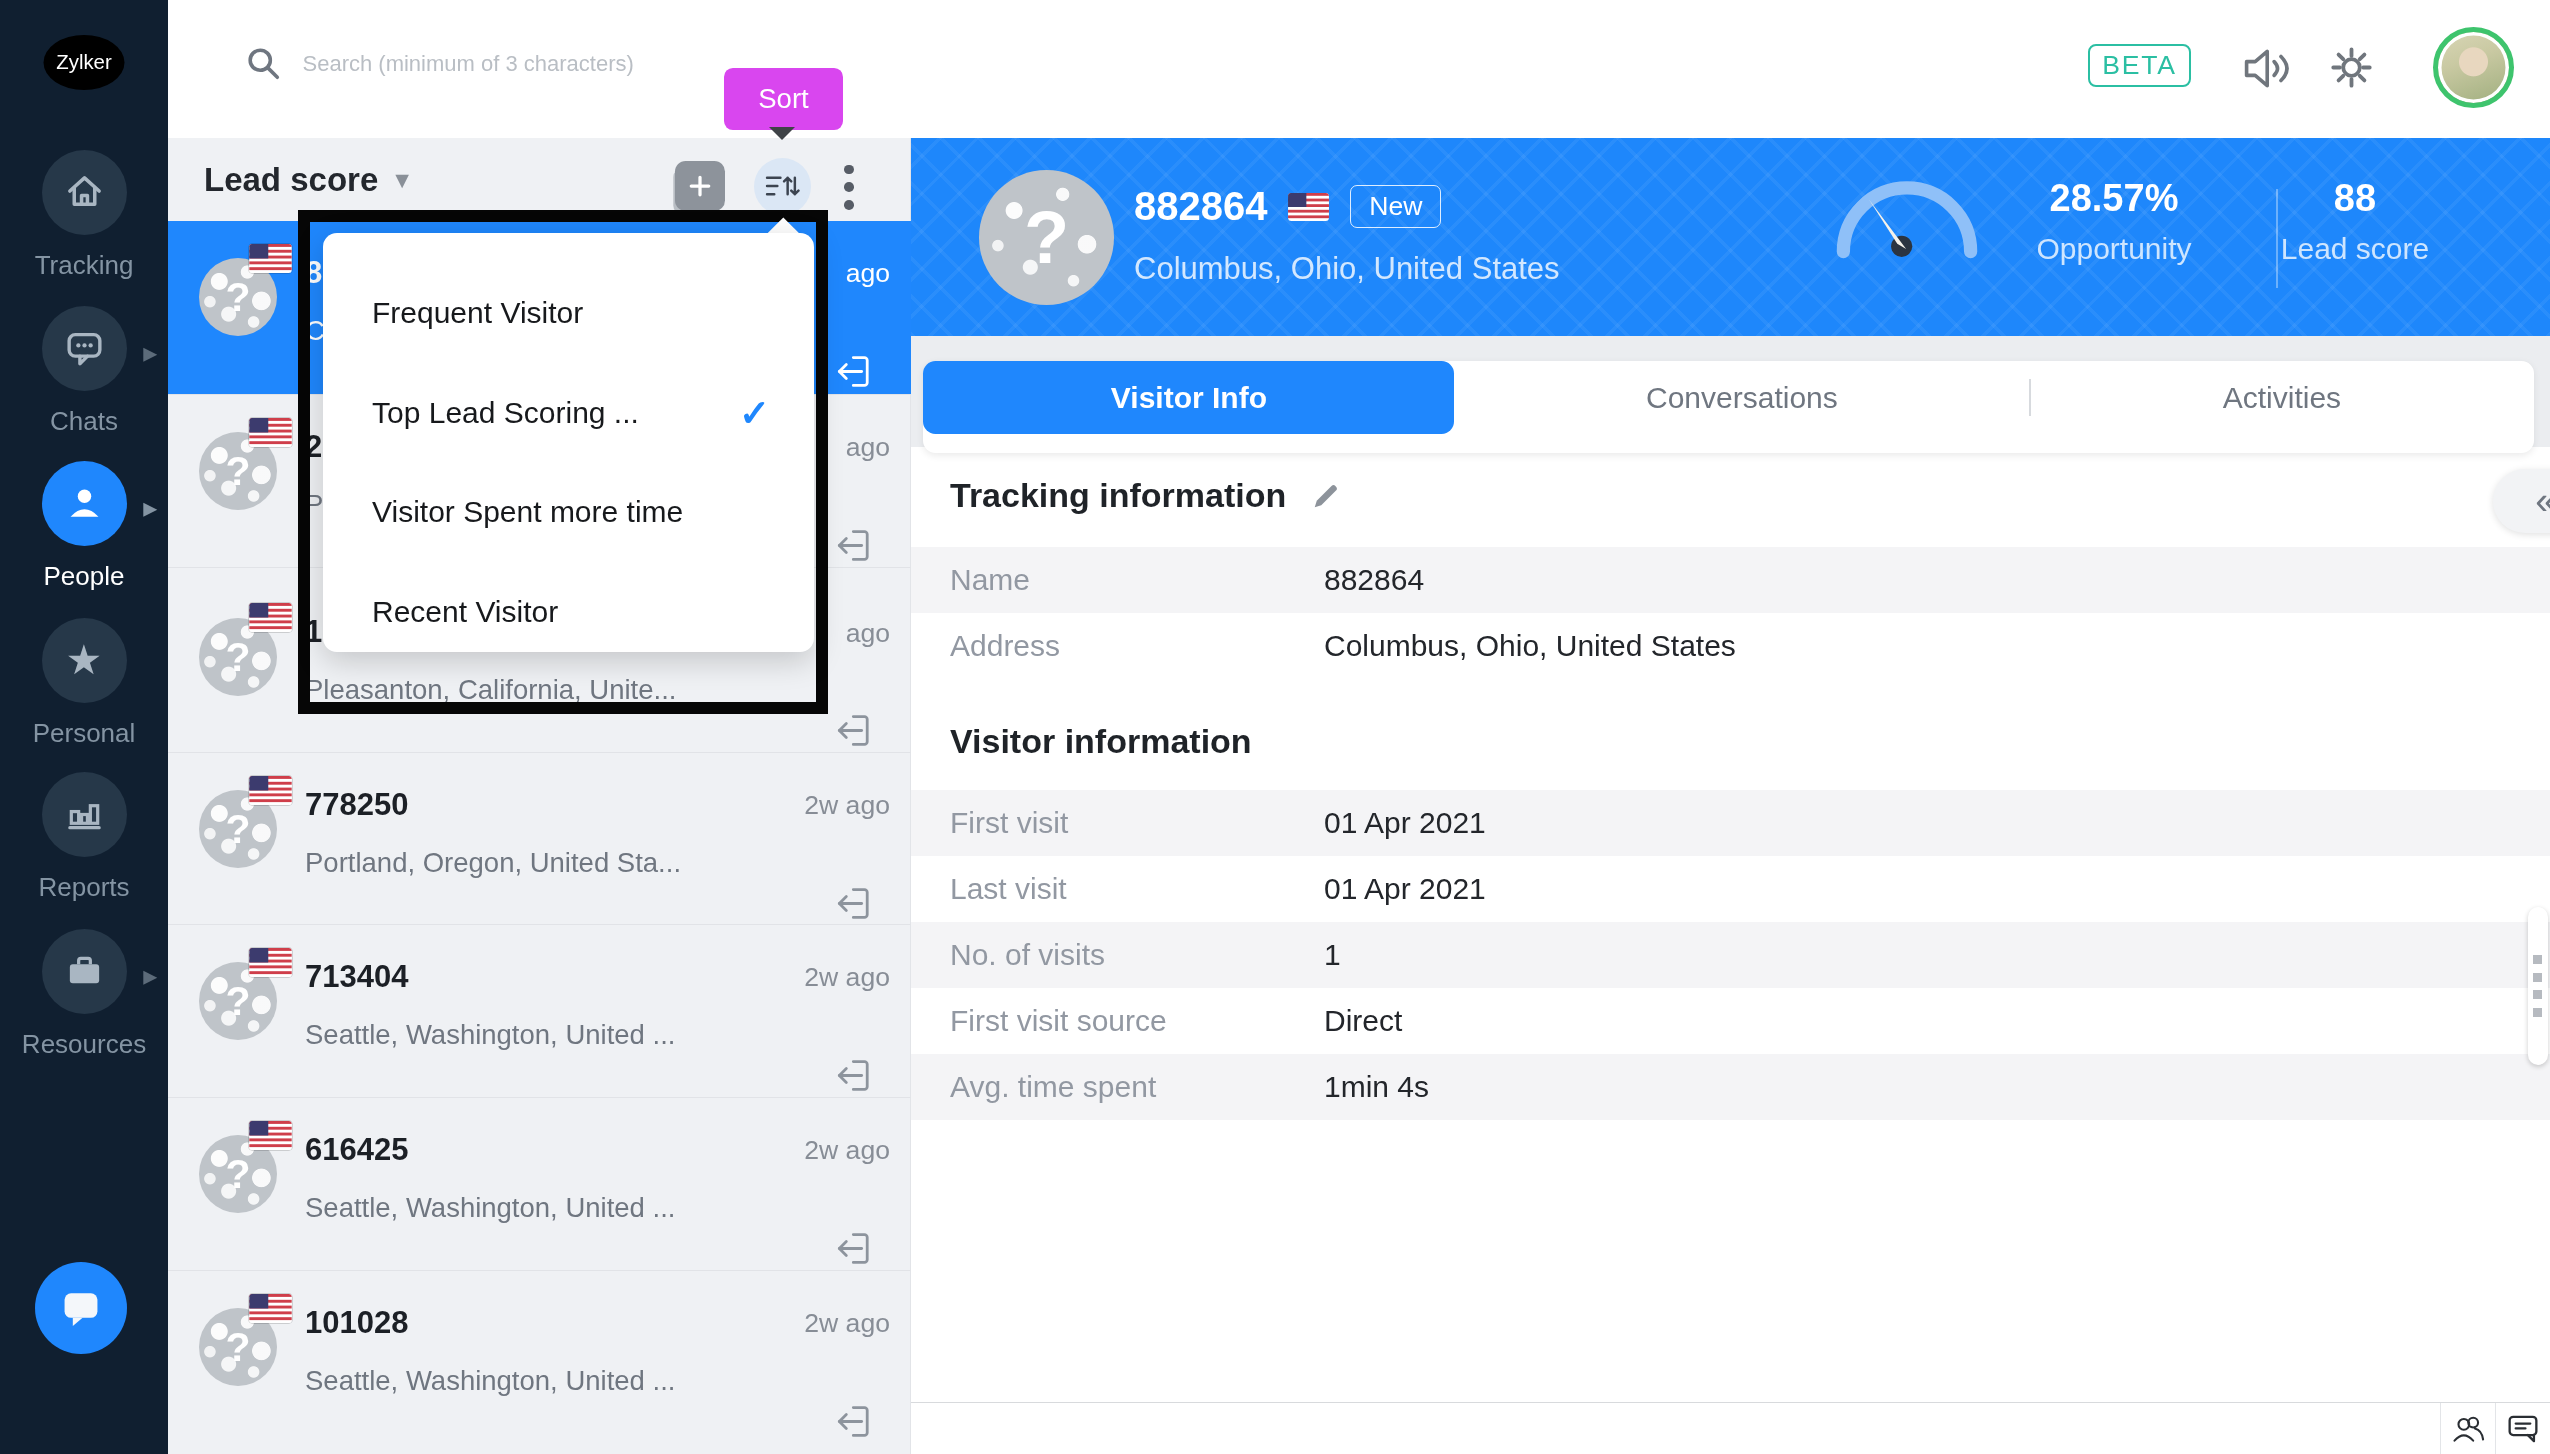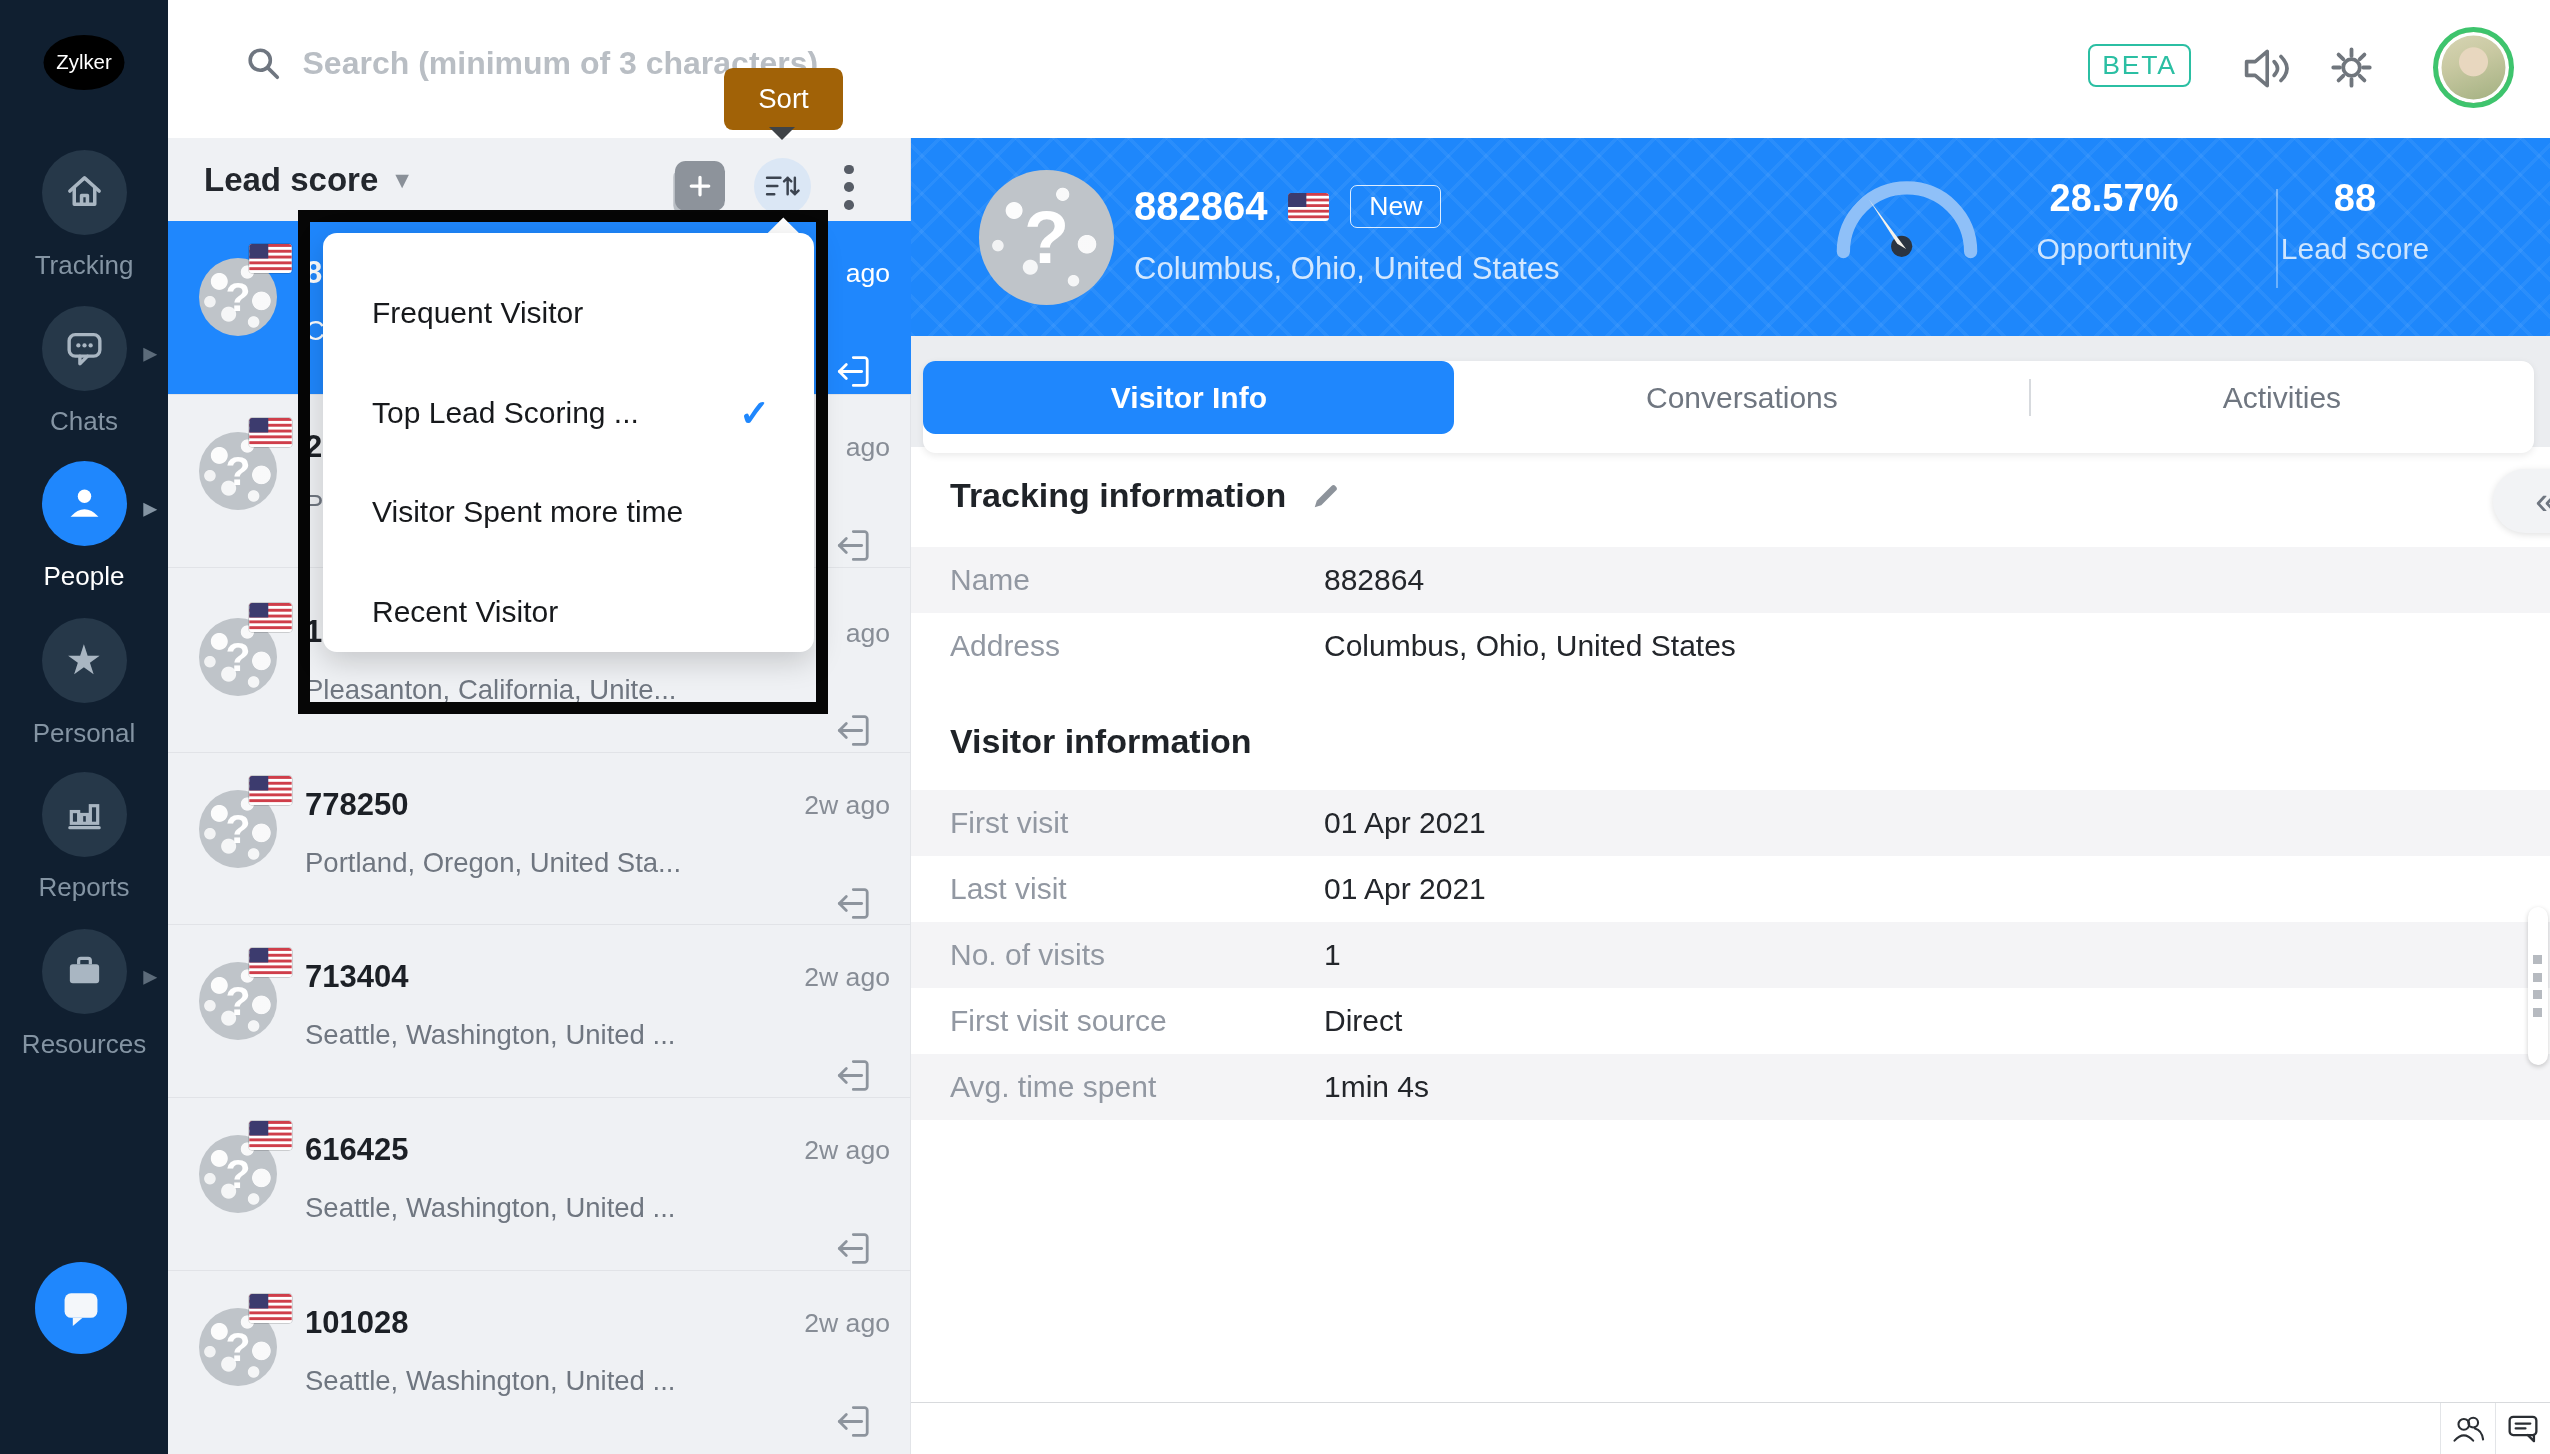--- a/index.html
+++ b/index.html
@@ -16,21 +16,21 @@
   .nav-label { margin-top:15px; font-size:26px; color:#8494a3; }
   .nav-item.active .nav-circle { background:#1f87fd; color:#fff; }
   .nav-item.active .nav-label { color:#fff; }
   .nav-arrow { position:absolute; right:10.6px; top:30px; color:#5c6b7a; font-size:28px; }
   .widget-btn { position:absolute; left:35px; top:1262px; width:92px; height:92px; border-radius:50%;
                 background:#1f87fd; display:flex; align-items:center; justify-content:center; }
 
   
   .topbar { position:absolute; left:168px; top:0; width:2382px; height:138px; background:#fff; z-index:4; }
   .search-wrap { position:absolute; left:76px; top:44px; display:flex; align-items:center; gap:19.5px; }
-  .search-input { border:none; outline:none; font-size:32px; color:#b91c1c; width:673px; font-family:"Liberation Sans",sans-serif;font-weight:bold;}
+  .search-input { border:none; outline:none; font-size:22px; color:#b91c1c; width:673px; font-family:"Liberation Sans",sans-serif;}
   .search-input::placeholder { color:#b9bec4; }
   .beta { position:absolute; left:1920px; top:44px; width:103px; height:43px; border:2.7px solid #2bbfa3; border-radius:8px;
           color:#2bbfa3; font-size:26.6px; letter-spacing:1.8px; display:flex; align-items:center; justify-content:center; }
   .icon-btn { position:absolute; color:#70767d; cursor:pointer; }
   .avatar-photo { position:absolute; left:2265px; top:26.6px; width:81px; height:81px; border-radius:50%;
                   border:5.3px solid #3ec46d; background:
                   radial-gradient(circle at 50% 42%, #e8d7bf 0 14px, transparent 15px),
                   linear-gradient(160deg,#d9d6b6 0%, #c9c9a2 40%, #9fae7e 100%); box-shadow: inset 0 0 0 3.5px #fff; }
 
   
@@ -57,21 +57,21 @@
         radial-gradient(circle at 14% 56%, rgba(255,255,255,.8) 0 5.3px, transparent 6.2px);
       color:#fff; font-weight:bold; font-size:41px; display:flex; align-items:center; justify-content:center; }
   .flag { position:absolute; left:81px; top:23px; width:43px; height:29px; border-radius:3.5px; overflow:hidden; box-shadow:0 0 0 0.9px rgba(0,0,0,.15);}
   .v-id { position:absolute; left:137px; top:34px; font-size:31px; font-weight:bold; color:#1c2026; }
   .v-time { position:absolute; right:21px; top:37px; font-size:26.6px; color:#878d96; }
   .v-loc { position:absolute; left:137px; top:94px; font-size:27.5px; color:#6f7680; width:425px; white-space:nowrap; overflow:hidden; text-overflow:ellipsis;}
   .v-import { position:absolute; right:41px; top:131px; color:#8d949d; }
   .v-item.selected .v-id, .v-item.selected .v-loc, .v-item.selected .v-time, .v-item.selected .v-import { color:#fff; }
 
   
-  .tooltip { position:absolute; left:724px; top:68px; width:119px; height:62px; background:#a16207; border-radius:8.9px;
+  .tooltip { position:absolute; left:724px; top:68px; width:119px; height:62px; background:#d946ef; border-radius:8.9px;
              color:#fff; font-size:27.5px; display:flex; align-items:center; justify-content:center; z-index:60; }
   .tooltip-caret { position:absolute; left:769px; top:127px; width:0; height:0; border:13.3px solid transparent; border-top-color:#3f4347; z-index:60;}
 
   
   .hl-frame { position:absolute; left:298px; top:210px; width:530px; height:504px; border:12.4px solid #060606; z-index:50; }
   .menu-caret { position:absolute; left:770px; top:223px; width:26.6px; height:26.6px; background:#fff; transform:rotate(45deg); z-index:51;}
   .sort-menu { position:absolute; left:323px; top:233px; width:491px; height:419px; background:#fff; border-radius:14px;
                box-shadow:0 8.9px 30px rgba(0,0,0,.18); z-index:52; }
   .sort-option { position:absolute; left:49px; right:44px; height:46px; display:flex; align-items:center; justify-content:space-between;
                  font-size:30px; color:#17191c; cursor:pointer; }

